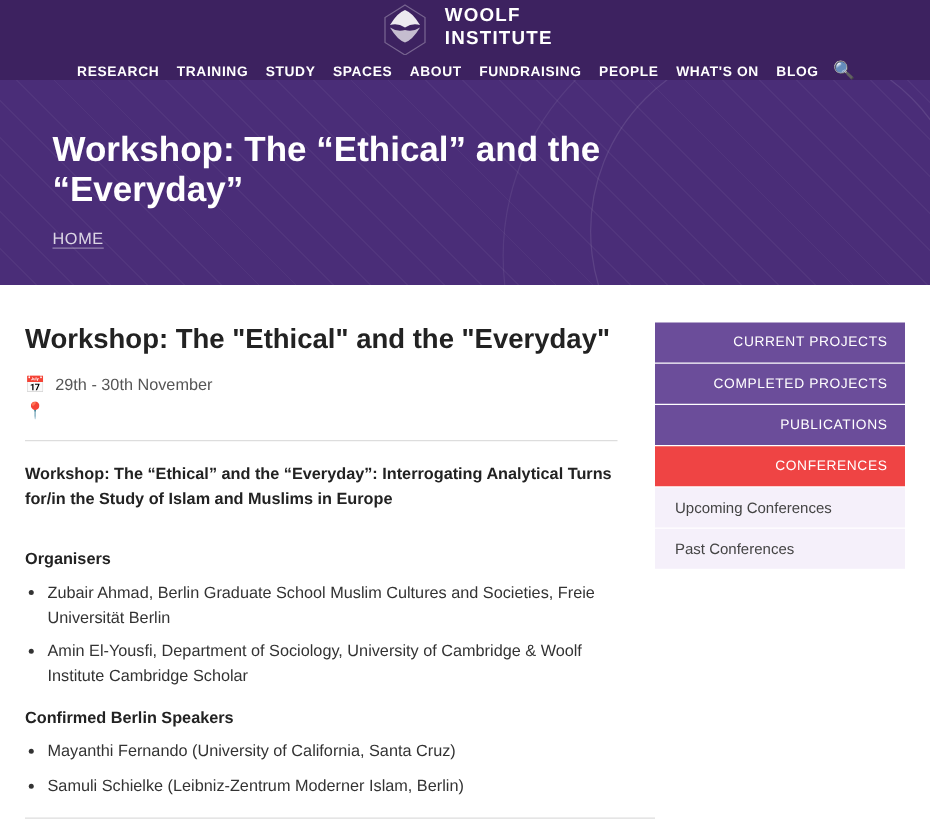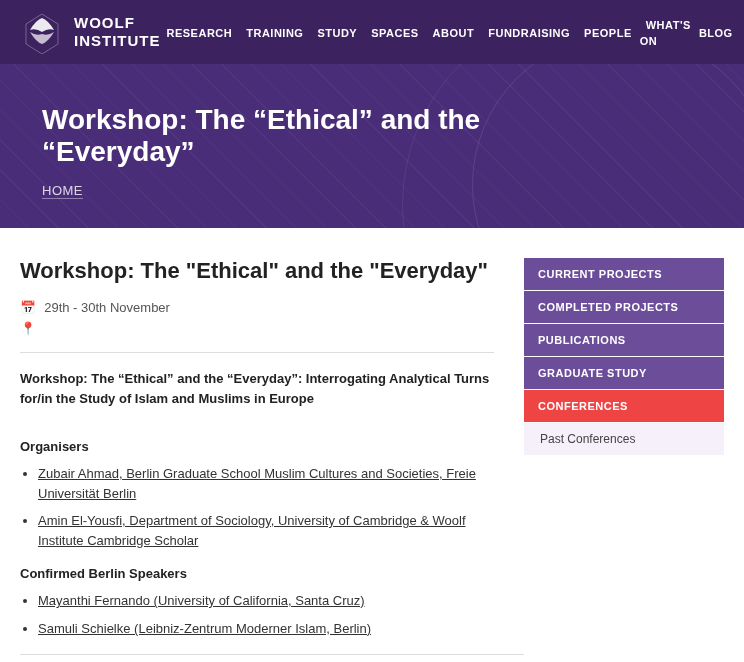--- a/index.html
+++ b/index.html
@@ -6,20 +6,21 @@
     body { font-family: Arial, sans-serif; font-size: 14px; color: #333; background: #fff; width: 744px; }
 
     
     .header {
       background: #3d2260;
       padding: 0 20px;
       display: flex;
       align-items: center;
       justify-content: space-between;
       min-height: 64px;
+      flex-direction: column;
     }
     .logo-area {
       display: flex;
       align-items: center;
       gap: 10px;
     }
     .logo-icon {
       width: 44px;
       height: 44px;
     }
@@ -160,45 +161,45 @@
       font-size: 13px;
       font-weight: bold;
       color: #222;
       margin-bottom: 10px;
     }
 
     .bullet-list {
       list-style: disc;
       padding-left: 18px;
       margin-bottom: 16px;
-      text-decoration: underline;
     }
     .bullet-list li {
       font-size: 13px;
       color: #333;
       margin-bottom: 8px;
       line-height: 1.5;
     }
 
     
     .sidebar {
       width: 200px;
       flex-shrink: 0;
     }
 
     .sidebar-item {
       padding: 10px 14px;
       font-size: 11px;
-      font-weight: bold;
+      font-weight: normal;
       letter-spacing: 0.5px;
       text-transform: uppercase;
       cursor: pointer;
       color: #fff;
       background: #6b4d9a;
       margin-bottom: 1px;
+      text-align: right;
     }
     .sidebar-item.active {
       background: #ef4444;
     }
 
     .sidebar-sub-item {
       padding: 9px 16px;
       font-size: 12px;
       color: #444;
       background: #f5f0fa;
@@ -273,18 +274,18 @@
     <ul class="bullet-list">
       <li>Mayanthi Fernando (University of California, Santa Cruz)</li>
       <li>Samuli Schielke (Leibniz-Zentrum Moderner Islam, Berlin)</li>
     </ul>
   </div>
 
   <aside class="sidebar">
     <div class="sidebar-item">CURRENT PROJECTS</div>
     <div class="sidebar-item">COMPLETED PROJECTS</div>
     <div class="sidebar-item">PUBLICATIONS</div>
-    <div class="sidebar-item">GRADUATE STUDY</div>
     <div class="sidebar-item active">CONFERENCES</div>
+    <div class="sidebar-sub-item">Upcoming Conferences</div>
     <div class="sidebar-sub-item">Past Conferences</div>
   </aside>
 
 </div>
 
 </body></html>

